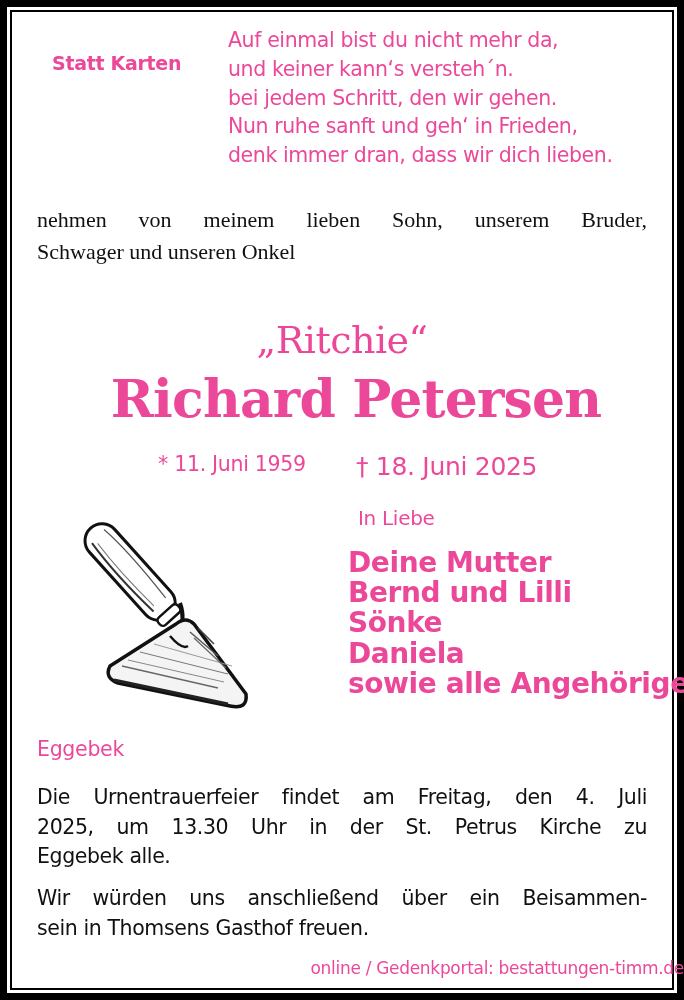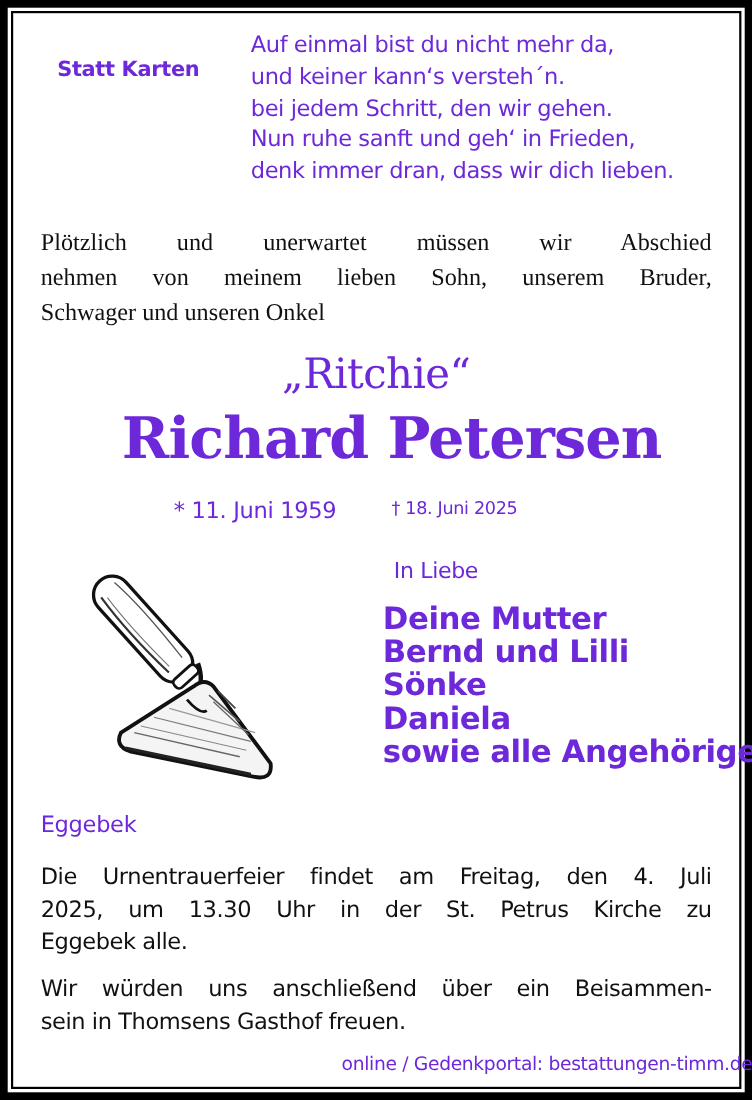--- a/index.html
+++ b/index.html
@@ -5,36 +5,36 @@
     html, body { margin: 0; padding: 0; background: #ffffff; }
     body { width: 684px; height: 1000px; position: relative; overflow: hidden; }
     .frame-outer {
       position: absolute; left: 0; top: 0; width: 684px; height: 1000px;
       box-sizing: border-box; border: 7px solid #000000; background: #ffffff;
     }
     .frame-inner {
       position: absolute; left: 10px; top: 10px; right: 10px; bottom: 10px;
       border: 2px solid #000000; background: #ffffff;
     }
-    .t { position: absolute; color: #6d28d9; white-space: nowrap; }
+    .t { position: absolute; color: #ec4899; white-space: nowrap; }
     .sans { font-family: "DejaVu Sans", "Liberation Sans", sans-serif; }
     .statt { left: 52px; top: 52px; font-size: 19px; font-weight: bold; letter-spacing: -0.3px; }
     .poem { left: 228px; top: 26px; font-size: 20.5px; line-height: 28.8px; letter-spacing: -0.4px; }
     .poem div { white-space: nowrap; }
     .intro {
       position: absolute; left: 37px; top: 204px; width: 610px;
       font-size: 22px; line-height: 32px; text-align: justify; text-align-last: left;
       color: #111; font-family: "Liberation Serif", "DejaVu Serif", serif;
     }
     .intro .line { display: block; text-align: justify; text-align-last: justify; white-space: normal; }
     .intro .line.last { text-align-last: left; }
     .nick { left: 0; width: 684px; top: 318px; text-align: center; font-size: 38px; font-family: "DejaVu Serif", serif; letter-spacing: -0.5px; }
     .name { left: 0; width: 684px; top: 368px; text-align: center; font-size: 52px; font-weight: bold; font-family: "DejaVu Serif", serif; letter-spacing: -0.8px; padding-left: 14px; }
     .born { left: 158px; top: 452px; font-size: 20.5px; letter-spacing: -0.3px; }
-    .died { left: 356px; top: 452px; font-size: 16px; letter-spacing: -0.3px; }
+    .died { left: 356px; top: 452px; font-size: 25px; letter-spacing: -0.3px; }
     .love { left: 358px; top: 506px; font-size: 20px; letter-spacing: -0.3px; }
     .fam { left: 348px; top: 548px; font-size: 28px; line-height: 30.2px; font-weight: bold; letter-spacing: -0.4px; }
     .fam div { white-space: nowrap; }
     .trowel { position: absolute; left: 78px; top: 520px; width: 182px; height: 198px; }
     .place { left: 37px; top: 737px; font-size: 20.5px; letter-spacing: -0.3px; }
     .block {
       position: absolute; left: 37px; width: 610px; font-size: 20.5px; line-height: 29.5px;
       color: #111; font-family: "DejaVu Sans", "Liberation Sans", sans-serif; letter-spacing: -0.4px;
     }
     .block .line { display: block; text-align: justify; text-align-last: justify; }
@@ -53,21 +53,20 @@
 
 <div class="t sans poem">
   <div>Auf einmal bist du nicht mehr da,</div>
   <div>und keiner kann‘s versteh´n.</div>
   <div>bei jedem Schritt, den wir gehen.</div>
   <div>Nun ruhe sanft und geh‘ in Frieden,</div>
   <div>denk immer dran, dass wir dich lieben.</div>
 </div>
 
 <div class="intro">
-  <span class="line">Plötzlich und unerwartet müssen wir Abschied</span>
   <span class="line">nehmen von meinem lieben Sohn, unserem Bruder,</span>
   <span class="line last">Schwager und unseren Onkel</span>
 </div>
 
 <div class="t nick">„Ritchie“</div>
 <div class="t name">Richard Petersen</div>
 
 <div class="t sans born">* 11. Juni 1959</div>
 <div class="t sans died">† 18. Juni 2025</div>
 

